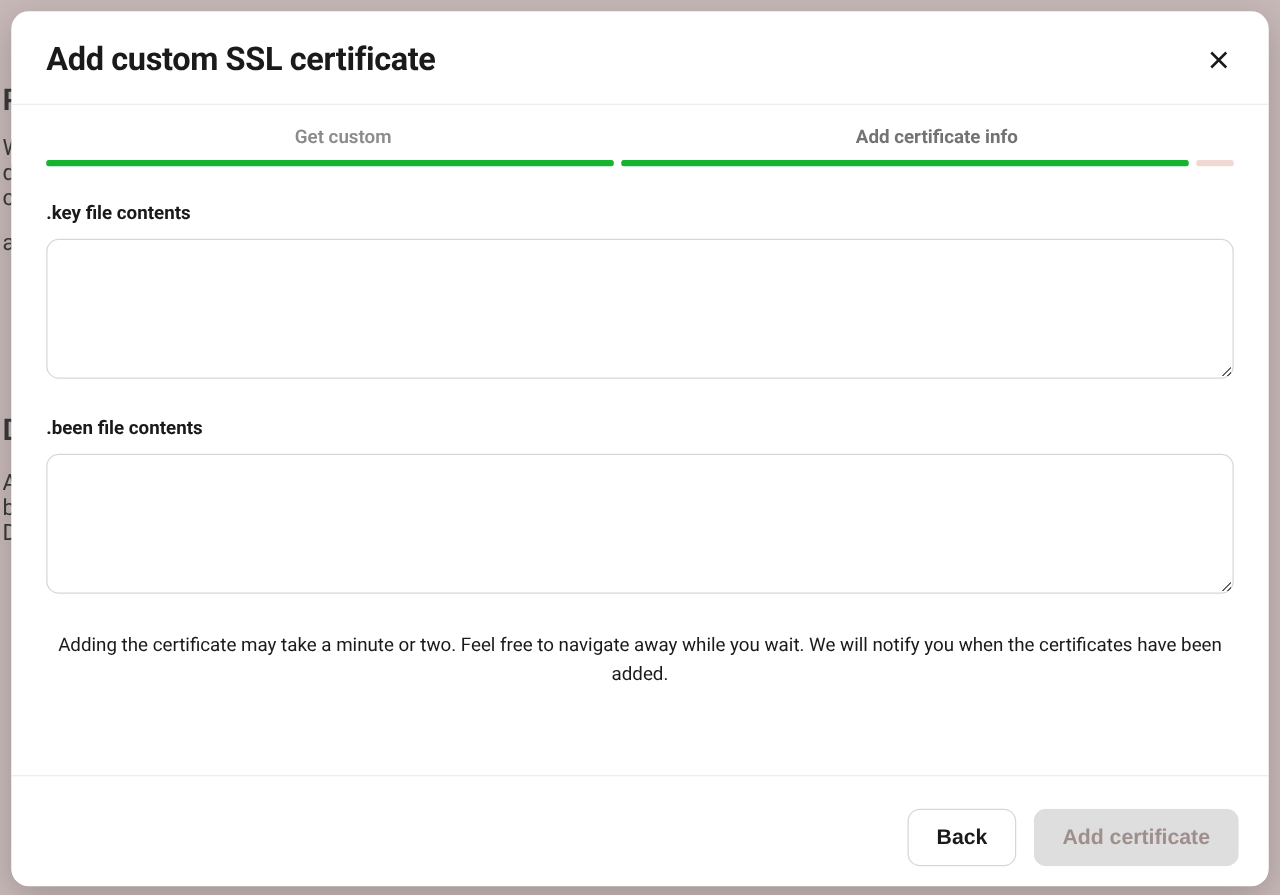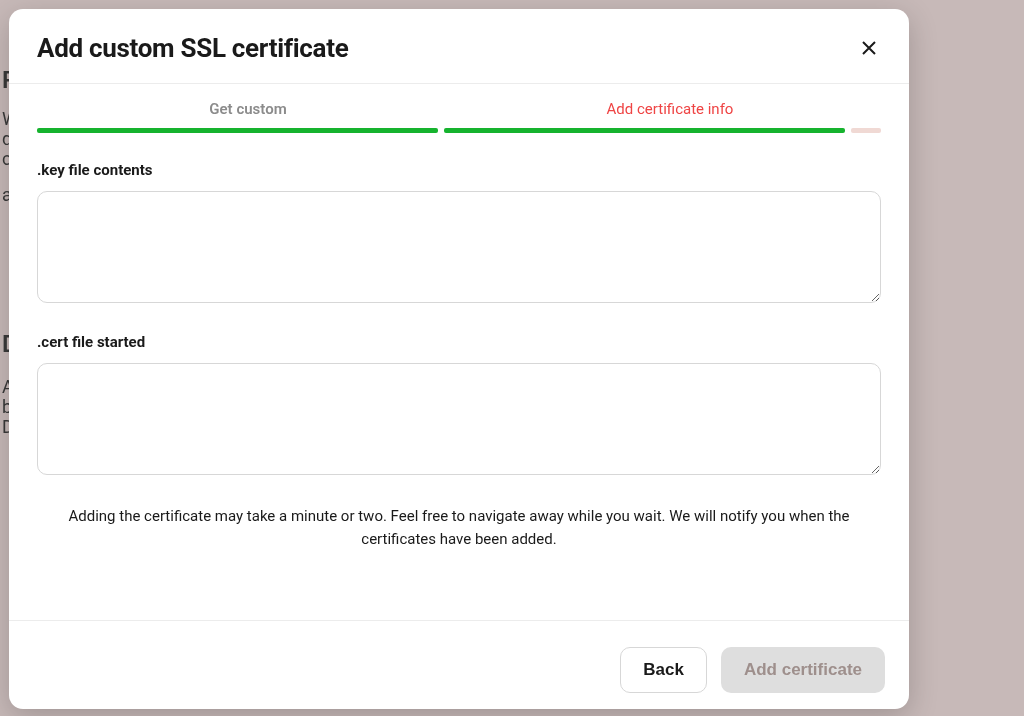--- a/index.html
+++ b/index.html
@@ -12,21 +12,21 @@
   .bg-letters {
     position: absolute;
     left: 0; top: 0; width: 1024px; height: 716px;
     pointer-events: none;
     color: #3a3a3a;
   }
   .bg-letters span { position: absolute; font-size: 18px; }
   .modal {
     position: absolute;
     left: 9px; top: 9px;
-    width: 900px; height: 700px;
+    width: 1006px; height: 700px;
     background: #ffffff;
     border-radius: 14px;
     box-shadow: 0 8px 30px rgba(0,0,0,0.20);
     display: flex;
     flex-direction: column;
   }
   .modal-header {
     display: flex;
     align-items: center;
     justify-content: space-between;
@@ -52,22 +52,22 @@
 
   .tabs {
     display: flex;
     padding: 0 28px;
   }
   .tab {
     flex: 1;
     text-align: center;
     padding: 16px 0 10px 0;
     font-size: 15px;
-    font-weight: 400;
-    color: #ef4444;
+    font-weight: 700;
+    color: #737373;
     cursor: pointer;
   }
   .tab.inactive { color: #8b8b8b; font-weight: 600; }
   .progress-track {
     display: flex;
     padding: 0 28px;
     gap: 6px;
   }
   .progress-seg {
     flex: 1;
@@ -182,21 +182,21 @@
   </div>
 
   <div class="body">
 
     <div class="field-group">
       <label class="field-label">.key file contents</label>
       <textarea class="textarea" style=""></textarea>
     </div>
 
     <div class="field-group">
-      <label class="field-label">.cert file started</label>
+      <label class="field-label">.been file contents</label>
       <textarea class="textarea" style=""></textarea>
     </div>
 
     <p class="hint">Adding the certificate may take a minute or two. Feel free to navigate away while you wait. We will notify you when the certificates have been added.</p>
   </div>
 
   <div class="footer">
     <button class="btn btn-secondary">Back</button>
     <button class="btn btn-primary-disabled" disabled="">Add certificate</button>
   </div>

